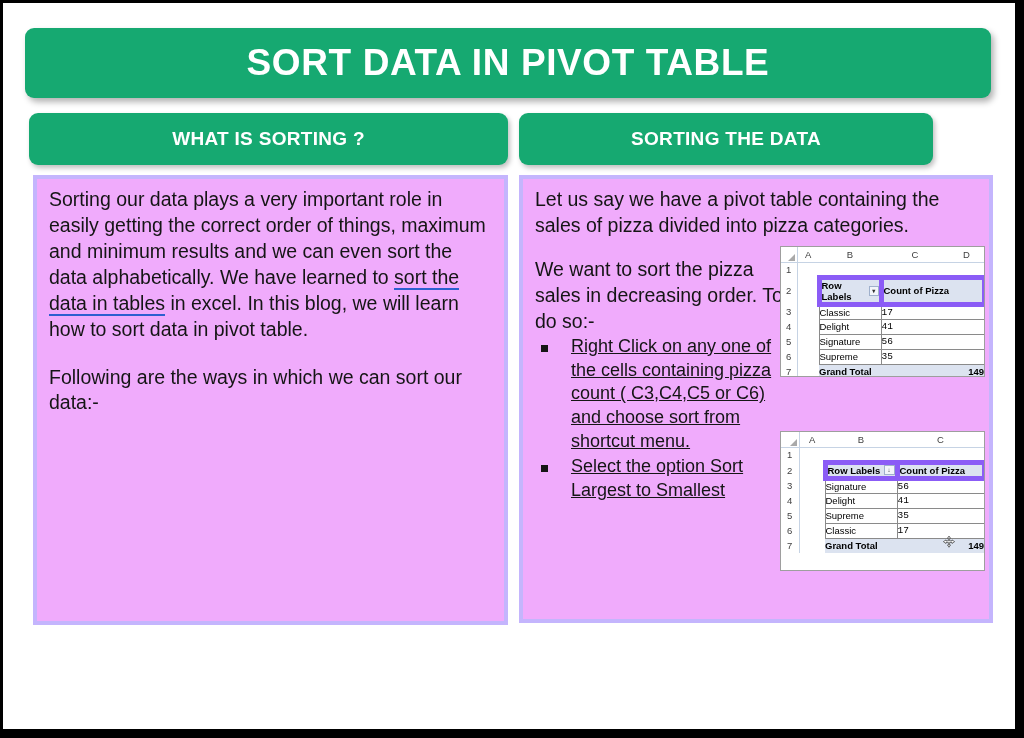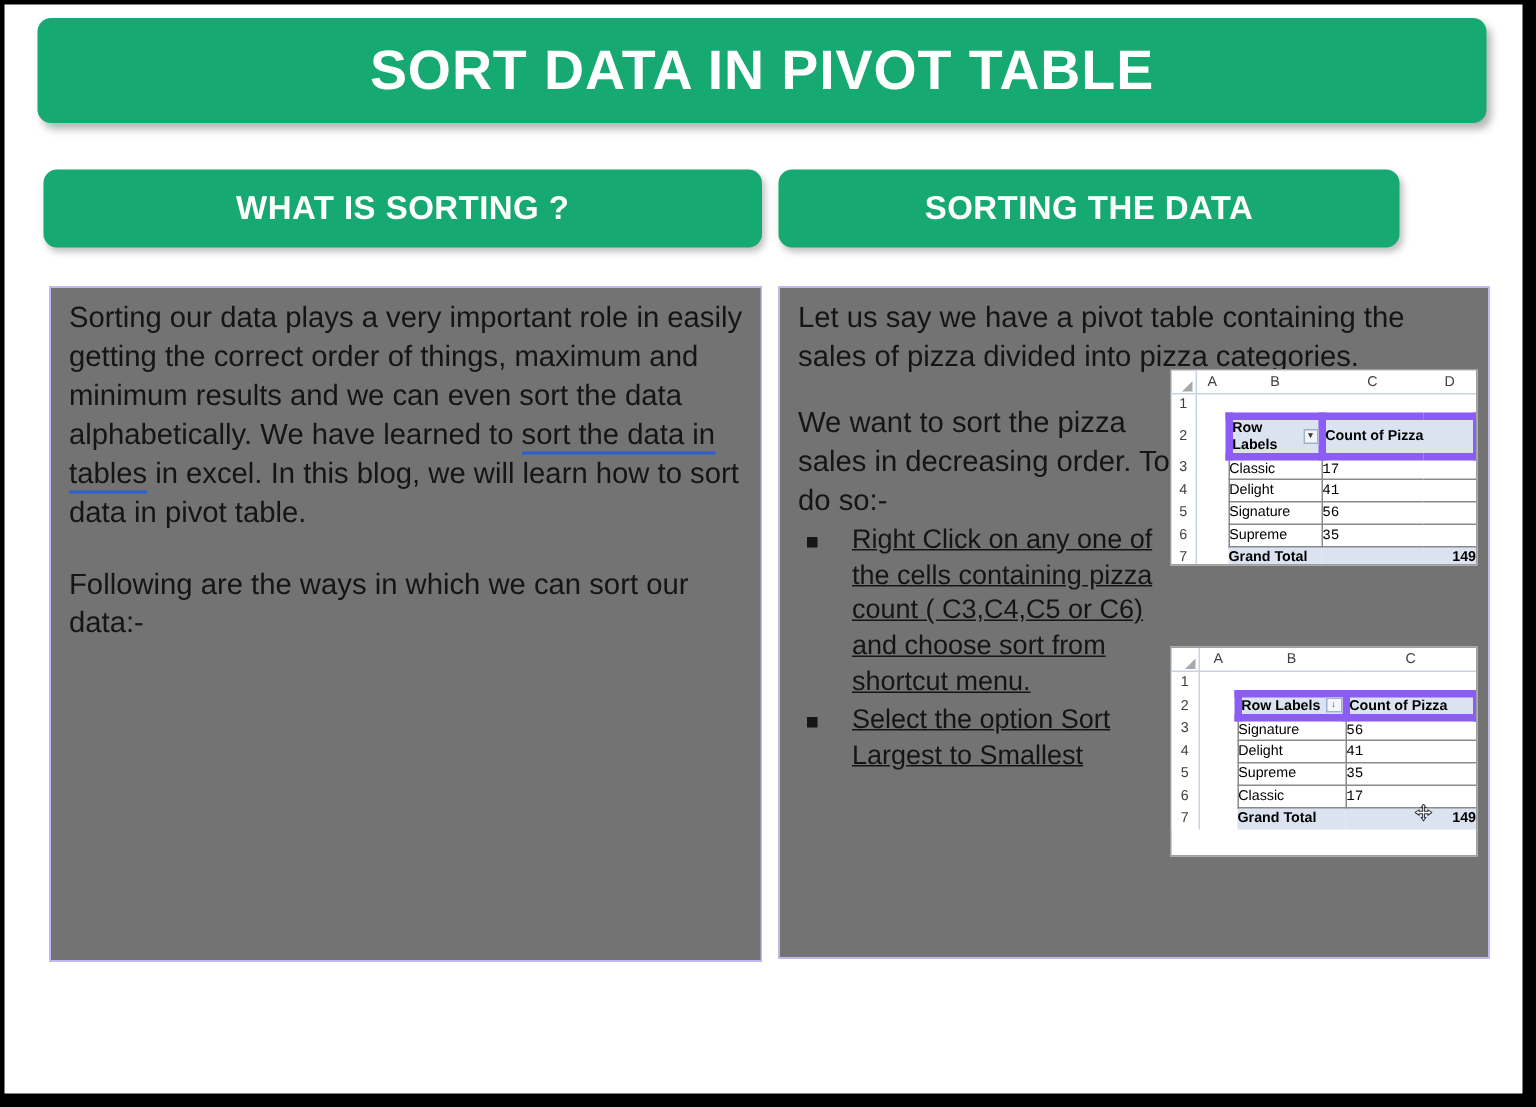--- a/index.html
+++ b/index.html
@@ -20,21 +20,21 @@
     border-right: 9px solid #000000;
     border-bottom: 9px solid #000000;
     border-left: 3px solid #000000;
     border-top: 3px solid #000000;
   }
 
   
   .title-banner {
     position: absolute;
     left: 22px;
-    top: 9px;
+    top: 25px;
     width: 966px;
     height: 70px;
     background: #16A971;
     border-radius: 9px;
     display: flex;
     align-items: center;
     justify-content: center;
     box-shadow: 3px 4px 6px rgba(0,0,0,0.30);
   }
   .title-banner-text {
@@ -51,33 +51,32 @@
     height: 52px;
     background: #16A971;
     border-radius: 9px;
     display: flex;
     align-items: center;
     justify-content: center;
     box-shadow: 2px 3px 5px rgba(0,0,0,0.25);
   }
   .pill-text {
     color: #ffffff;
-    font-size: 22px;
+    font-size: 19px;
     font-weight: bold;
     letter-spacing: 0.3px;
   }
   #pill-left  { left: 26px;  top: 110px; width: 479px; }
   #pill-right { left: 516px; top: 110px; width: 414px; text-align: center; }
 
   
   .panel {
     position: absolute;
-    background: #737373;
-    border: 1px solid #c4b5fd;
-    margin-top: 16px;
+    background: #f0abfc;
+    border: 4px solid #c4b5fd;
   }
   #panel-left  { left: 30px;  top: 172px; width: 475px; height: 450px; }
   #panel-right { left: 516px; top: 172px; width: 474px; height: 448px; }
 
   .panel-inner { padding: 8px 10px 0 12px; }
 
   .body-text {
     font-size: 19.5px;
     line-height: 1.33;
     color: #151515;

